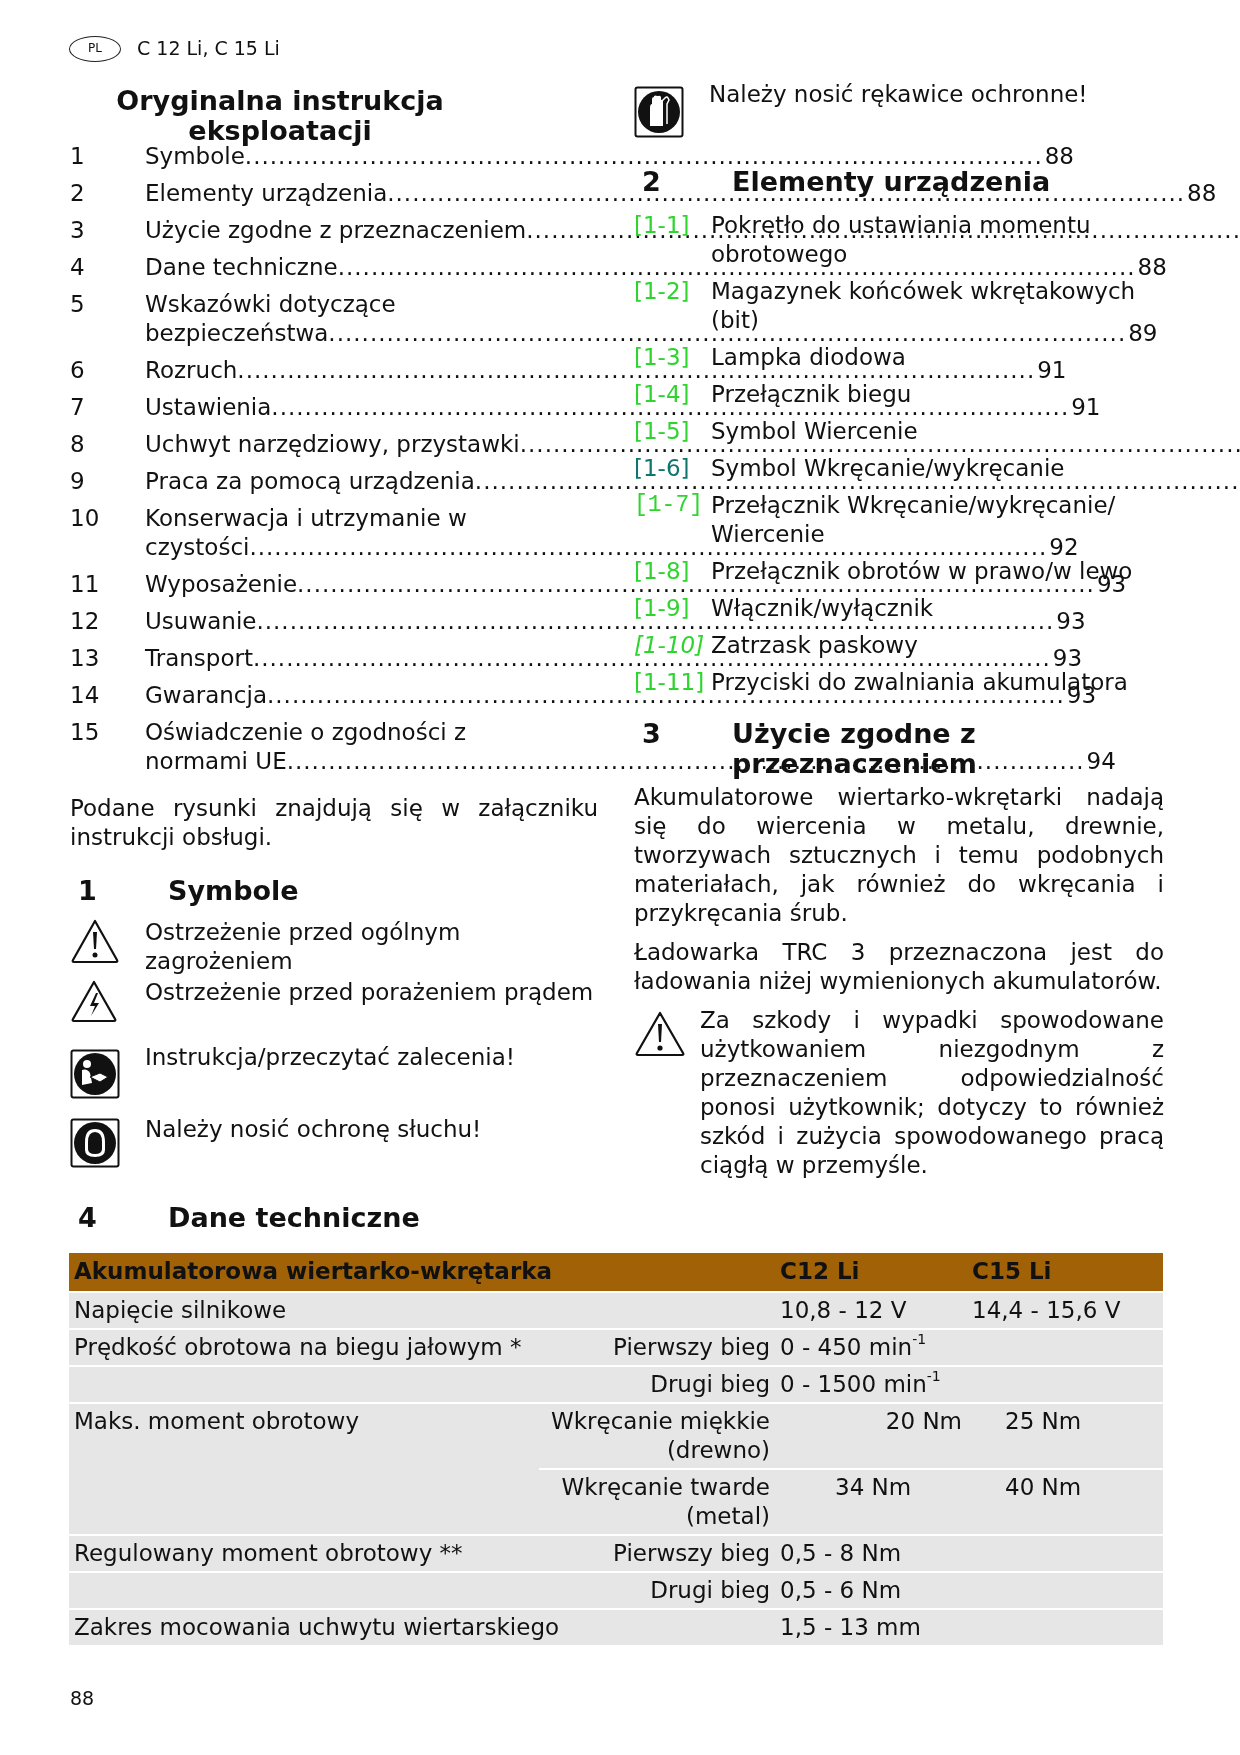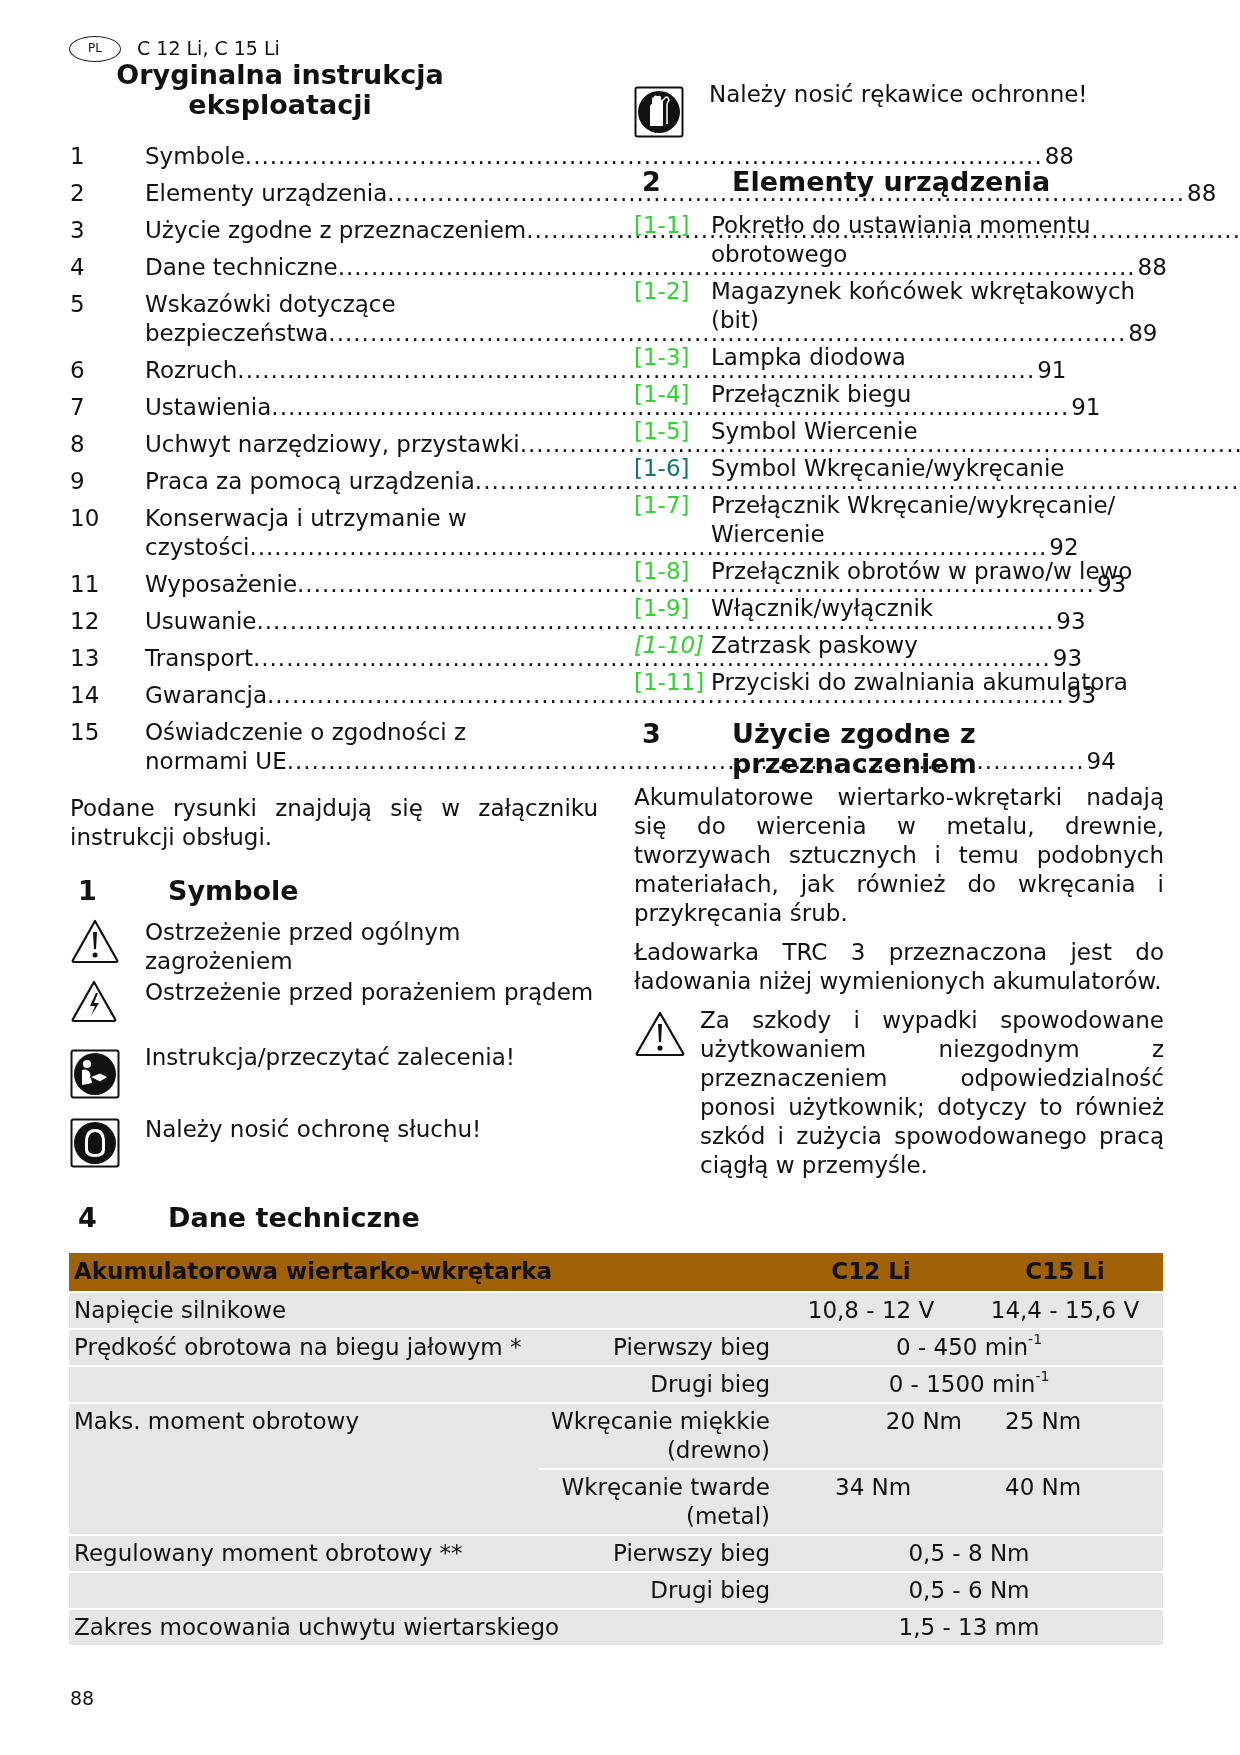--- a/index.html
+++ b/index.html
@@ -3,21 +3,21 @@
 <meta charset="utf-8">
 <style>
   * { box-sizing: border-box; margin: 0; padding: 0; }
   html, body { width: 1240px; height: 1755px; background: #ffffff; }
   body { position: relative; font-family: "DejaVu Sans", sans-serif; color: #111111; font-size: 23px; line-height: 29px; }
 
   .header { position: absolute; left: 69px; top: 34px; display: flex; align-items: center; }
   .lang-badge { width: 52px; height: 26px; border: 1.5px solid #222; border-radius: 50%; font-size: 12px; line-height: 22px; text-align: center; }
   .model-title { margin-left: 16px; font-size: 19px; }
 
-  .doc-title { position: absolute; left: 70px; top: 60px; width: 420px; text-align: center; font-weight: bold; font-size: 27px; line-height: 30px; }
+  .doc-title { position: absolute; left: 70px; top: 86px; width: 420px; text-align: center; font-weight: bold; font-size: 27px; line-height: 30px; }
 
   .col-left { position: absolute; left: 70px; top: 142px; width: 528px; }
   .col-right { position: absolute; left: 634px; top: 78px; width: 530px; }
 
   .toc-row { display: flex; margin-bottom: 8px; }
   .toc-num { width: 75px; flex: none; }
   .toc-body { flex: 1; }
   .toc-line { display: flex; align-items: flex-end; }
   .toc-line .t { white-space: nowrap; }
   .toc-line .dots { flex: 1; overflow: hidden; white-space: nowrap; letter-spacing: 1px; }
@@ -35,21 +35,21 @@
   .sym-text { flex: 1; }
 
   .elem-row { display: flex; margin-bottom: 8px; }
   .elem-ref { width: 77px; flex: none; color: #2fd42f; }
   .elem-text { flex: 1; }
 
   .tech-table { position: absolute; left: 69px; top: 1253px; width: 1094px; border-collapse: collapse; font-size: 23px; line-height: 29px; }
   .tech-table td { padding: 3px 5px 3px 5px; vertical-align: top; background: #e6e6e6; border-bottom: 2px solid #ffffff; }
   .tech-table tr.hdr td { background: #a16207; font-weight: bold; padding-top: 4px; padding-bottom: 5px; }
   .tech-table .r { text-align: right; }
-  .tech-table .c { text-align: center; }
+  .tech-table .c { text-align: left; }
   sup { font-size: 14px; line-height: 0; position: relative; top: -2px; }
 
   .page-num { position: absolute; left: 70px; top: 1684px; font-size: 19px; }
 </style>
 </head>
 <body>
 
 <div class="header">
   <div class="lang-badge">PL</div>
   <div class="model-title">C 12 Li, C 15 Li</div>
@@ -307,21 +307,21 @@
       </div>
       <div class="elem-row">
         <div class="elem-ref" style="color: rgb(47, 212, 47);">[1-5]</div>
         <div class="elem-text">Symbol Wiercenie</div>
       </div>
       <div class="elem-row">
         <div class="elem-ref" style="color: #0f766e;">[1-6]</div>
         <div class="elem-text">Symbol Wkręcanie/wykręcanie</div>
       </div>
       <div class="elem-row">
-        <div class="elem-ref" style="color: rgb(47, 212, 47);">[1-7]</div>
+        <div class="elem-ref" style="color: rgb(47, 212, 47); font-family: Liberation Mono, monospace;">[1-7]</div>
         <div class="elem-text">Przełącznik Wkręcanie/wykręcanie/ Wiercenie</div>
       </div>
       <div class="elem-row">
         <div class="elem-ref" style="color: rgb(47, 212, 47);">[1-8]</div>
         <div class="elem-text">Przełącznik obrotów w prawo/w lewo</div>
       </div>
       <div class="elem-row">
         <div class="elem-ref" style="color: rgb(47, 212, 47);">[1-9]</div>
         <div class="elem-text">Włącznik/wyłącznik</div>
       </div>

